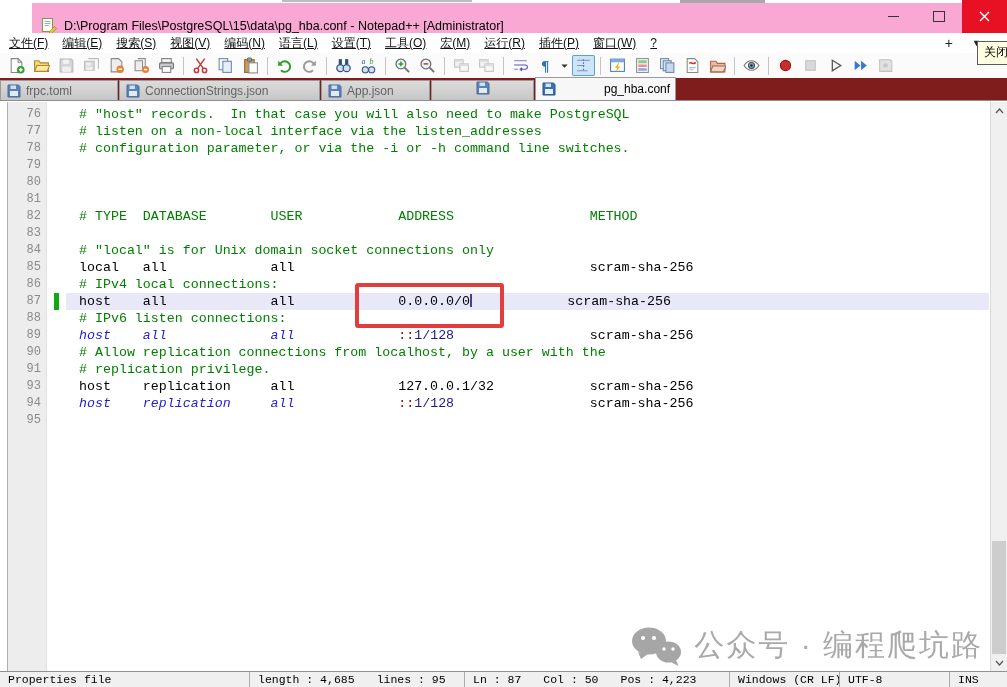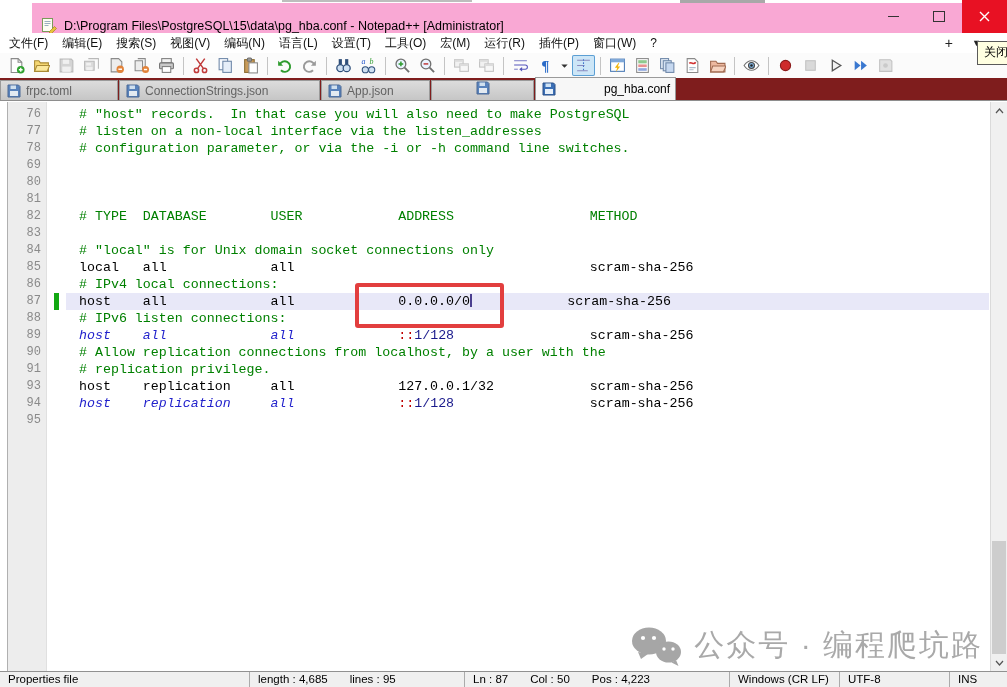--- a/index.html
+++ b/index.html
@@ -15,21 +15,21 @@
   .titlebar{position:absolute;top:3px;left:0;height:30px;right:0;background:#f9a8d4;display:flex;align-items:flex-end;margin-left:32px;}
   .appicon{margin-left:9px;flex:none;line-height:0;}
   .title{font-size:12.5px;color:#000;margin-left:7px;white-space:nowrap;}
   .wc{position:absolute;right:0;top:-3px;height:33px;display:flex;}
   .wbtn{width:46px;height:33px;display:flex;align-items:center;justify-content:center;}
   .wbtn .g-min{width:11px;height:1px;background:#333;}
   .wbtn .g-max{width:10px;height:9px;border:1.2px solid #333;}
   .wbtn.close{background:#E81123;width:45px;}
   
   .menubar{position:absolute;top:33px;left:0;right:0;height:20px;background:#fff;display:flex;align-items:center;font-size:12px;color:#111;padding-left:2px;}
-  .mi{padding:2px 7px;white-space:nowrap;}
+  .mi{padding:2px 7px;white-space:nowrap;text-decoration:underline;}
   .menu-plus{position:absolute;right:54px;top:35px;font-size:14px;color:#222;}
   .menu-caret{position:absolute;right:26px;top:38px;font-size:9px;color:#222;}
   .tooltip{position:absolute;left:977px;top:41px;background:#FFFFE1;border:1px solid #5a5a5a;font-size:12px;color:#000;padding:2px 6px 3px;white-space:nowrap;z-index:9;}
   
   .toolbar{position:absolute;top:53px;left:0;right:0;height:25px;background:#FBFBFB;display:flex;align-items:center;padding-left:4px;}
   .tool{width:23px;height:21px;display:flex;align-items:center;justify-content:center;margin:0 1px;border-radius:2px;flex:none;}
   .tool i{line-height:0;}
   .tool.disabled{opacity:.5;filter:grayscale(.9);}
   .tool.active{background:#CDE6F7;box-shadow:0 0 0 1px #5C9FD4 inset;}
   .tool.narrow{width:11px;}
@@ -60,21 +60,21 @@
   .redbox{position:absolute;left:355px;top:181px;width:141px;height:37px;border:4px solid #E23E3E;border-radius:3px;z-index:5;}
   
   .vscroll{position:absolute;right:0;top:0;width:17px;bottom:0;background:#F0F0F0;border-left:1px solid #DADADA;box-sizing:border-box;}
   .sarrow{position:absolute;left:0;width:17px;height:17px;display:flex;align-items:center;justify-content:center;}
   .sarrow.up{top:0;} .sarrow.down{bottom:0;}
   .sthumb{position:absolute;left:1px;right:1px;top:439px;height:113px;background:#CDCDCD;}
   
   .watermark{position:absolute;right:24px;bottom:5px;display:flex;align-items:center;gap:12px;color:#A9A9A9;font-size:30px;letter-spacing:2px;z-index:4;}
   
   .statusbar{position:absolute;left:0;right:0;bottom:0;height:16px;background:#F0F0F0;border-top:1px solid #919191;display:flex;font-size:11.5px;color:#000;overflow:hidden;box-sizing:border-box;}
-  .cell{padding:1px 17px 0 8px;border-right:1px solid #ABABAB;white-space:nowrap;overflow:hidden;box-sizing:border-box;flex:none;}
+  .cell{padding:1px 17px 0 8px;border-right:1px solid #ABABAB;white-space:nowrap;overflow:hidden;box-sizing:border-box;flex:none;font-family:Liberation Mono, monospace;}
   .cell span{margin-right:22px;}
   .c1{width:250px;} .c2{width:215px;} .c3{width:265px;} .c4{width:110px;} .c5{width:110px;} .c6{flex:1;border-right:none;}
 </style>
 </head>
 <body>
 
 <div class="win">
 
   <div class="bg-strip">
       <i class="f1"></i>
@@ -420,21 +420,21 @@
           <span class="ln">77</span>
           <span class="margin"></span>
           <span class="code"><span class="seg c"># listen on a non-local interface via the listen_addresses</span></span>
         </div>
         <div class="row">
           <span class="ln">78</span>
           <span class="margin"></span>
           <span class="code"><span class="seg c"># configuration parameter, or via the -i or -h command line switches.</span></span>
         </div>
         <div class="row">
-          <span class="ln">69</span>
+          <span class="ln">79</span>
           <span class="margin"></span>
           <span class="code"></span>
         </div>
         <div class="row">
           <span class="ln">80</span>
           <span class="margin"></span>
           <span class="code"></span>
         </div>
         <div class="row">
           <span class="ln">81</span>

